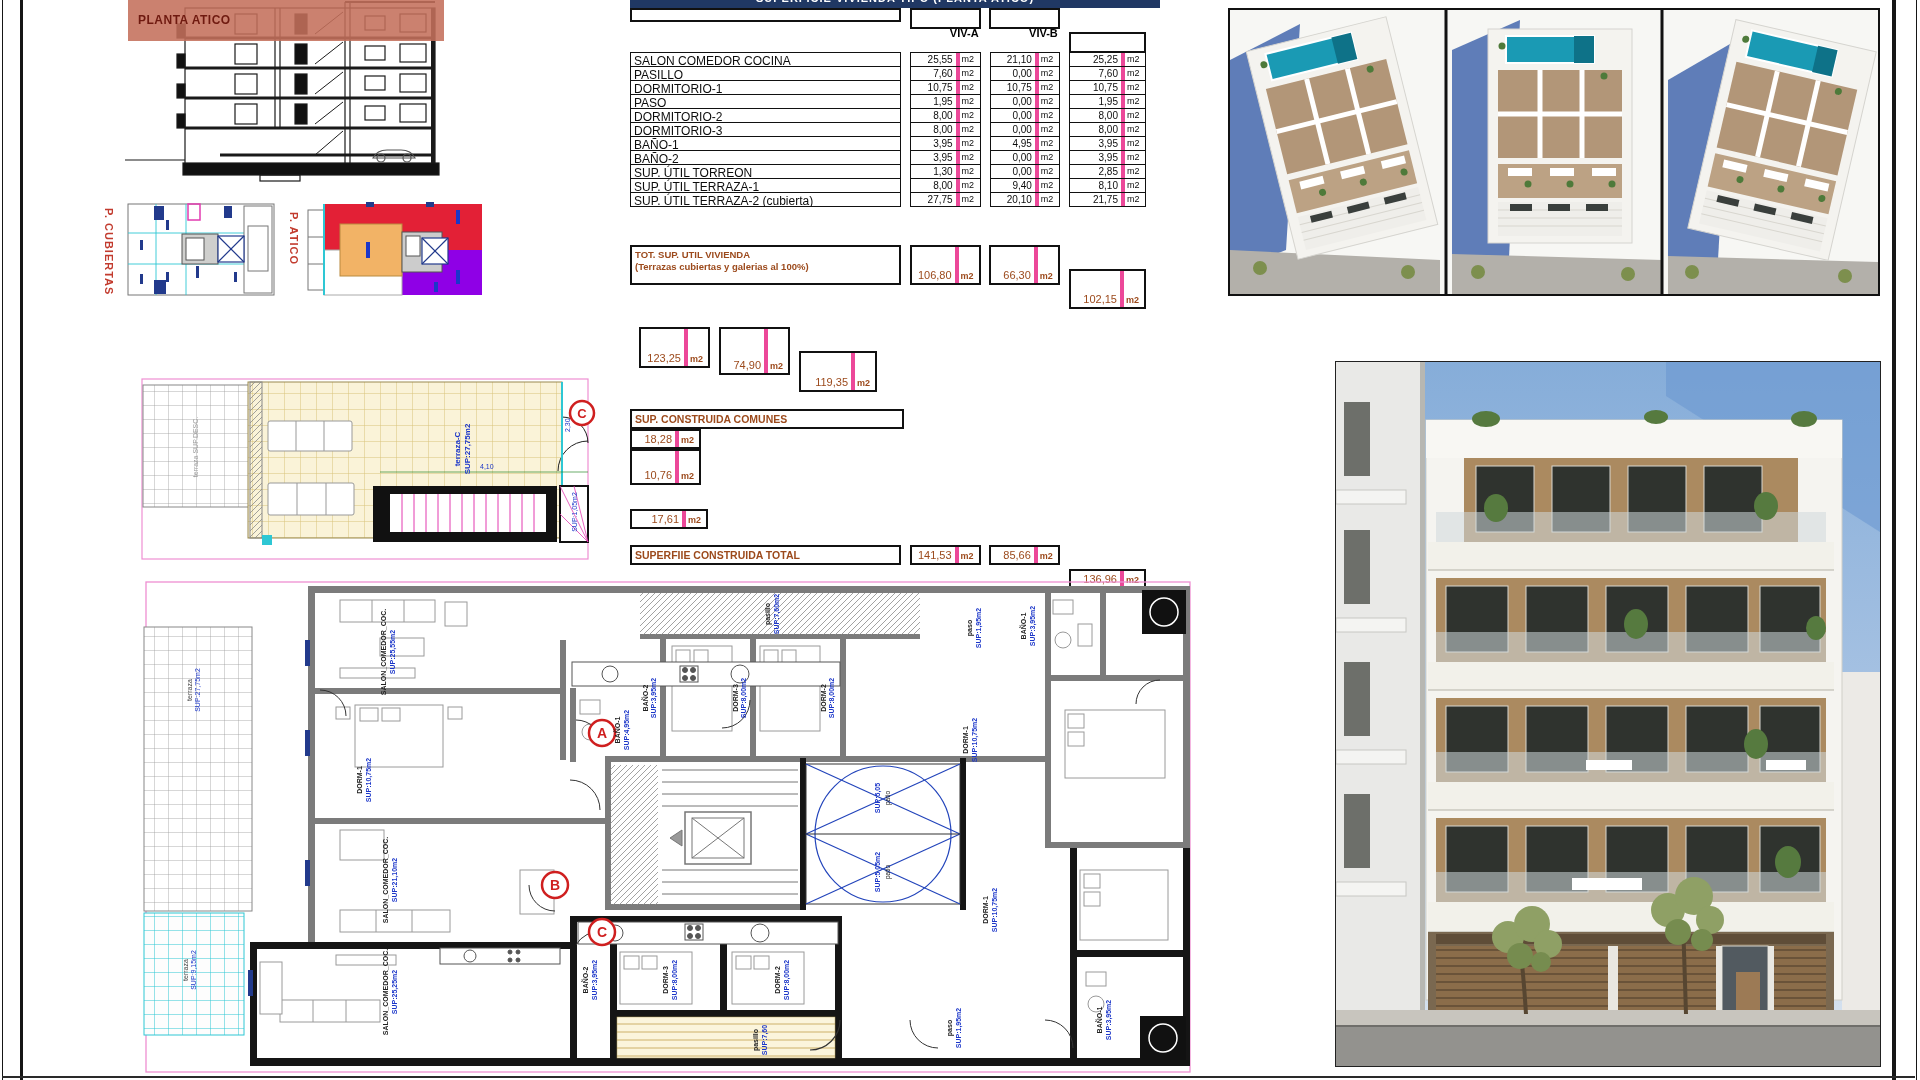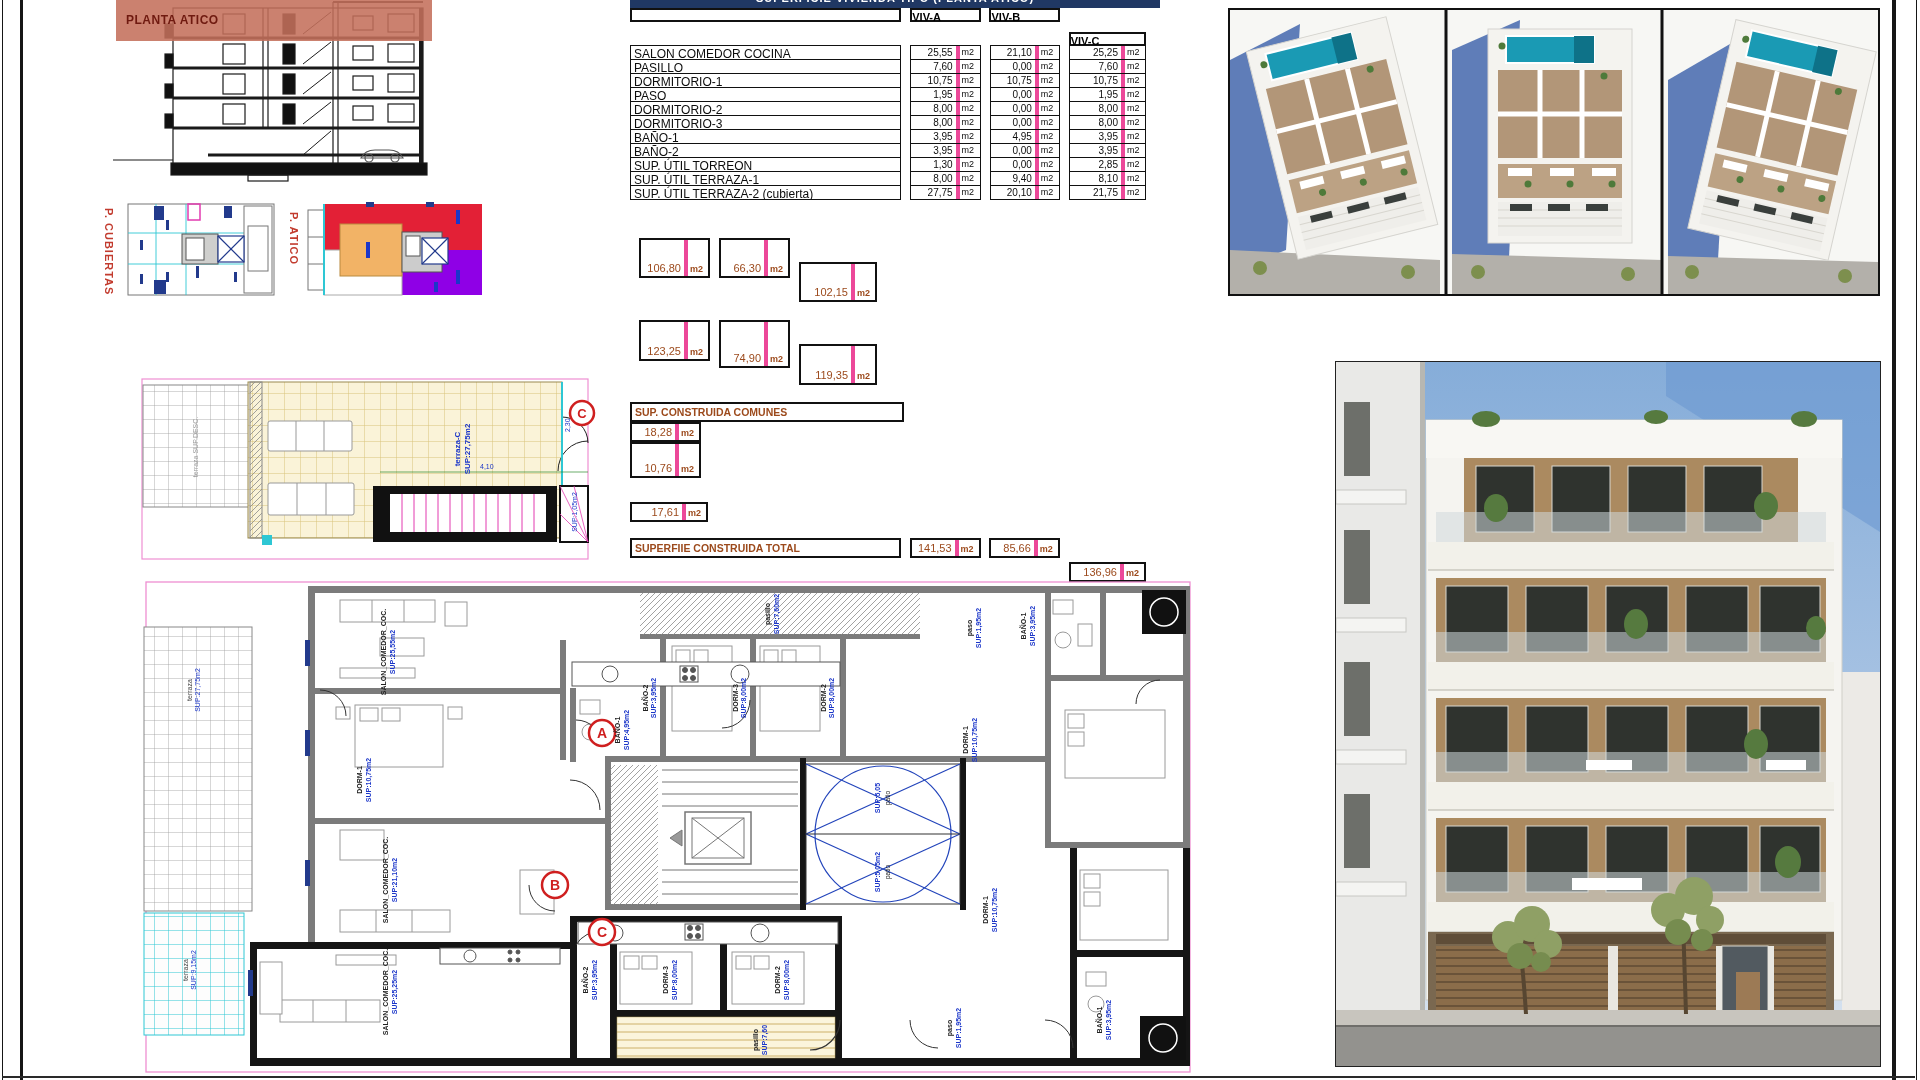--- a/index.html
+++ b/index.html
@@ -22,21 +22,21 @@
   .t-title span{position:absolute;top:-8px;left:0;width:100%;text-align:center;color:#fff;font-size:11px;font-weight:bold;letter-spacing:1px;white-space:nowrap;}
   .t-row{display:flex;width:516px;}
   .t-cell{box-sizing:border-box;border:1px solid #111;background:#fff;}
   .t-label{width:274px;font-size:12px;color:#0c0c0c;padding:1px 2px 0 3px;white-space:nowrap;overflow:hidden;}
   .t-gap{width:9px;border:none;background:transparent;}
   .t-grp{width:71px;display:flex;}
   .t-grp:last-child{width:78px;margin-top:24px;}
   .t-num{flex:1;text-align:right;font-size:10px;color:#0c0c0c;padding:1px 3px 0 0;}
   .t-unit{width:18px;border-left:4px solid #ec4899;font-size:9px;color:#0c0c0c;padding:1px 0 0 2px;}
   .t-hdr .t-cell{border-width:2px;font-weight:bold;}
-  .t-hdr .t-grp{display:block;text-align:left;font-size:11px;padding-top:1px;}
+  .t-hdr .t-grp{display:block;text-align:right;font-size:11px;padding-top:17px;}
   .t-data .t-cell{height:15px;margin-top:-1px;}
   .t-hdr .t-cell{height:14px;}
   .t-sum{margin-top:0;}
   .t-sum .t-cell{border-width:2px;}
   .t-sum .t-label{font-weight:bold;color:#9c4a1c;font-size:10.5px;white-space:normal;line-height:1.25;padding-top:2px;}
   .t-sum .t-num{font-weight:normal;color:#9c4a1c;font-size:11px;display:flex;align-items:flex-end;justify-content:flex-end;padding-bottom:2px;}
   .t-sum .t-unit{font-weight:bold;color:#9c4a1c;display:flex;align-items:flex-end;padding-bottom:2px;}
   .t-sub{font-weight:bold;font-size:9.5px;}
 
   
@@ -47,21 +47,21 @@
 </head>
 <body>
 <div id="page">
 
 <div class="vline" style="left:2px;width:1px;"></div>
 <div class="vline" style="left:20px;width:3px;"></div>
 <div class="vline" style="left:1892px;width:4px;"></div>
 <div class="vline" style="left:1916px;width:1px;"></div>
 <div class="hline" style="top:1076px;height:2px;"></div>
 
-<div class="abs" style="left:113px;top:0;width:320px;height:185px;">
+<div class="abs" style="left:125px;top:0;width:320px;height:185px;">
   <svg width="320" height="185" viewBox="0 0 320 185">
     <g stroke="#1a1a1a" fill="none" stroke-width="1.2">
       <rect x="60" y="8" width="250" height="160"></rect>
       <rect x="58" y="163" width="256" height="12" fill="#111"></rect>
       <line x1="60" y1="38" x2="310" y2="38" stroke-width="3"></line>
       <line x1="60" y1="68" x2="310" y2="68" stroke-width="3"></line>
       <line x1="60" y1="98" x2="310" y2="98" stroke-width="3"></line>
       <line x1="60" y1="128" x2="310" y2="128" stroke-width="3"></line>
       <line x1="95" y1="155" x2="310" y2="155" stroke-width="3"></line>
       <line x1="308" y1="8" x2="308" y2="163" stroke-width="4"></line>
@@ -373,20 +373,24 @@
             <div class="t-num">20,10</div>
             <div class="t-unit">m2</div>
           </div>
           <div class="t-gap"></div>
           <div class="t-cell t-grp">
             <div class="t-num">21,75</div>
             <div class="t-unit">m2</div>
           </div>
         </div>
         <div class="t-row t-sum" style="margin-top: 38px;">
+          <div class="t-cell t-label" style="height: 40px;">
+            <div class="t-sub">TOT. SUP. UTIL VIVIENDA</div>
+            <div class="t-sub">(Terrazas cubiertas y galerias al 100%)</div>
+          </div>
           <div class="t-gap"></div>
           <div class="t-cell t-grp" style="height: 40px;">
             <div class="t-num">106,80</div>
             <div class="t-unit">m2</div>
           </div>
           <div class="t-gap"></div>
           <div class="t-cell t-grp" style="height: 40px;">
             <div class="t-num">66,30</div>
             <div class="t-unit">m2</div>
           </div>

